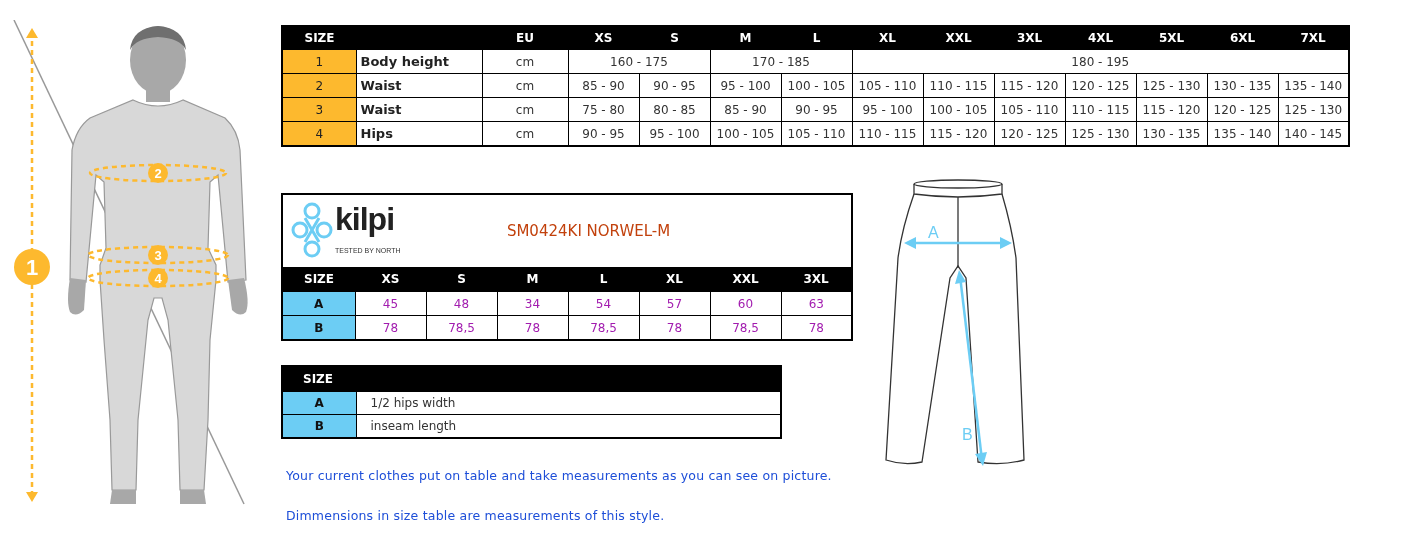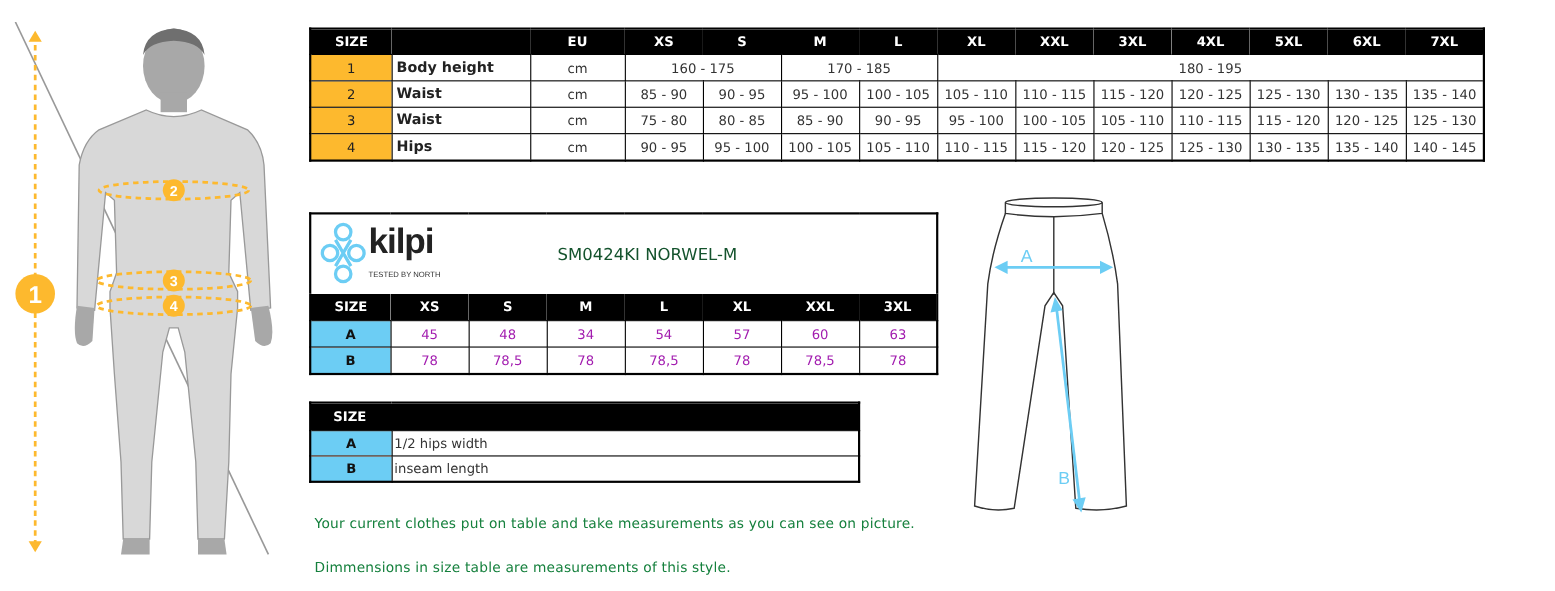--- a/index.html
+++ b/index.html
@@ -15,23 +15,23 @@
   #t1 td.lbl{text-align:left;padding-left:4px;font-weight:bold;font-size:13px;color:#222;margin-top:21px;}
   
   #t2{left:281px;top:193px;width:571px;border:2px solid #000;}
   #t2 .head td{height:72px;border:none;}
   #t2 th{background:#000;color:#fff;font-size:12px;font-weight:bold;height:24px;}
   #t2 td.c{height:23px;border:1px solid #000;font-size:12px;color:#a21caf;}
   #t2 td.k{background:#6ccdf4;font-weight:bold;color:#111;}
   
   #t3{left:281px;top:365px;width:499px;border:2px solid #000;}
   #t3 th{background:#000;color:#fff;font-size:12px;font-weight:bold;height:24px;text-align:left;padding-left:20px;}
-  #t3 td{height:22px;border:1px solid #000;font-size:12px;color:#333;text-align:left;padding-left:2px;}
+  #t3 td{height:22px;border:1px solid #000;font-size:12px;color:#333;text-align:left;padding-left:14px;}
   #t3 td.k{background:#6ccdf4;text-align:center;font-weight:bold;color:#111;padding:0;}
-  .note{left:286px;font-size:12.5px;color:#15803d;letter-spacing:0.2px;}
+  .note{left:286px;font-size:12.5px;color:#1d4ed8;letter-spacing:0.2px;}
 </style>
 </head>
 <body>
 
 <svg class="abs" style="left:0;top:20px" width="260" height="500" viewBox="0 0 260 500">
   <line x1="14" y1484="" x2="244" y2="484" stroke="#999" stroke-width="1.5"></line>
 
   <ellipse cx="158" cy="40" rx="28" ry="34" fill="#a8a8a8"></ellipse>
   <path d="M130 30 Q132 8 158 6 Q184 8 186 30 Q180 18 158 17 Q136 18 130 30Z" fill="#6f6f6f"></path>
   <rect x="146" y="64" width="24" height="18" fill="#a8a8a8"></rect>
@@ -174,21 +174,21 @@
           <circle cx="21" cy="12" r="7"></circle>
               <circle cx="21" cy="50" r="7"></circle>
           <circle cx="9" cy="31" r="7"></circle>
               <circle cx="33" cy="31" r="7"></circle>
           <path d="M14 19 L28 43 M28 19 L14 43"></path>
         </g>
       </svg>
       <span style="position:absolute;left:52px;top:6px;font-size:32px;font-weight:bold;color:#222;font-family:'Liberation Sans',sans-serif;letter-spacing:-1px">kilpi</span>
       <span style="position:absolute;left:52px;top:52px;font-size:7px;color:#333;text-transform:uppercase;font-family:'Liberation Sans',sans-serif">Tested by North</span>
     </td>
-    <td colspan="6" style="font-size:15px;color:#14532d;padding-right:100px">SM0424KI  NORWEL-M</td>
+    <td colspan="6" style="font-size:15px;color:#c2410c;padding-right:100px">SM0424KI  NORWEL-M</td>
   </tr>
   <tr>
     <th>SIZE</th>
     <th>XS</th>
     <th>S</th>
     <th>M</th>
     <th>L</th>
     <th>XL</th>
     <th>XXL</th>
     <th>3XL</th>

